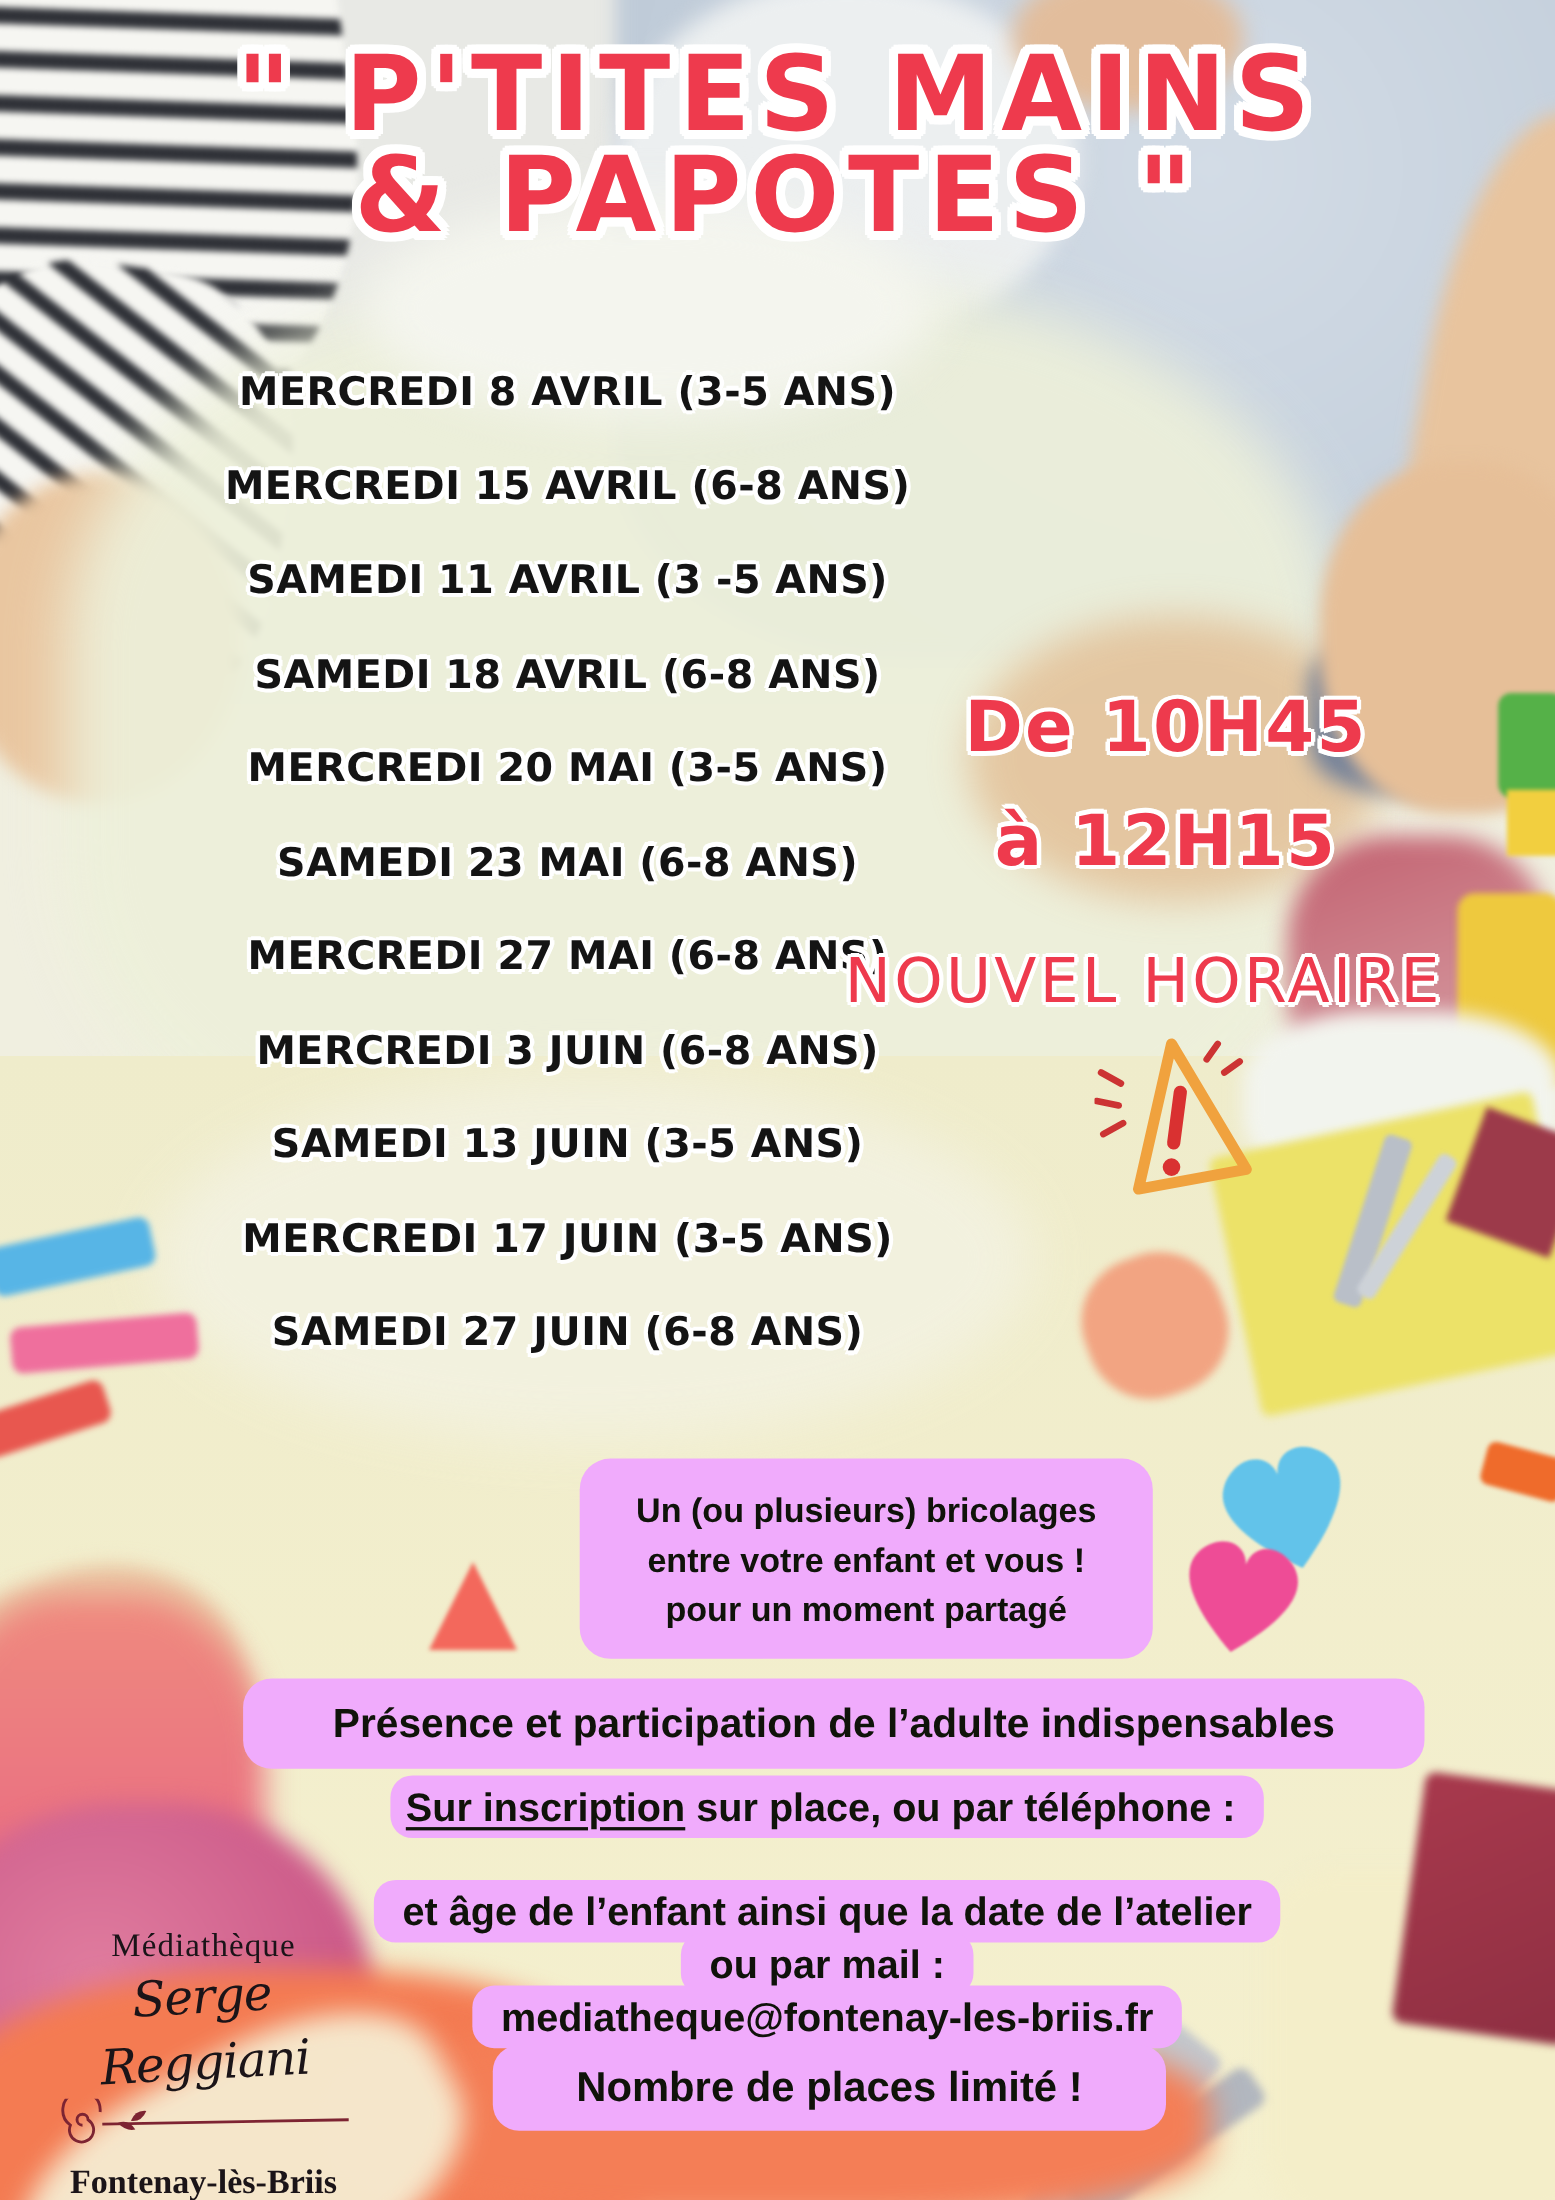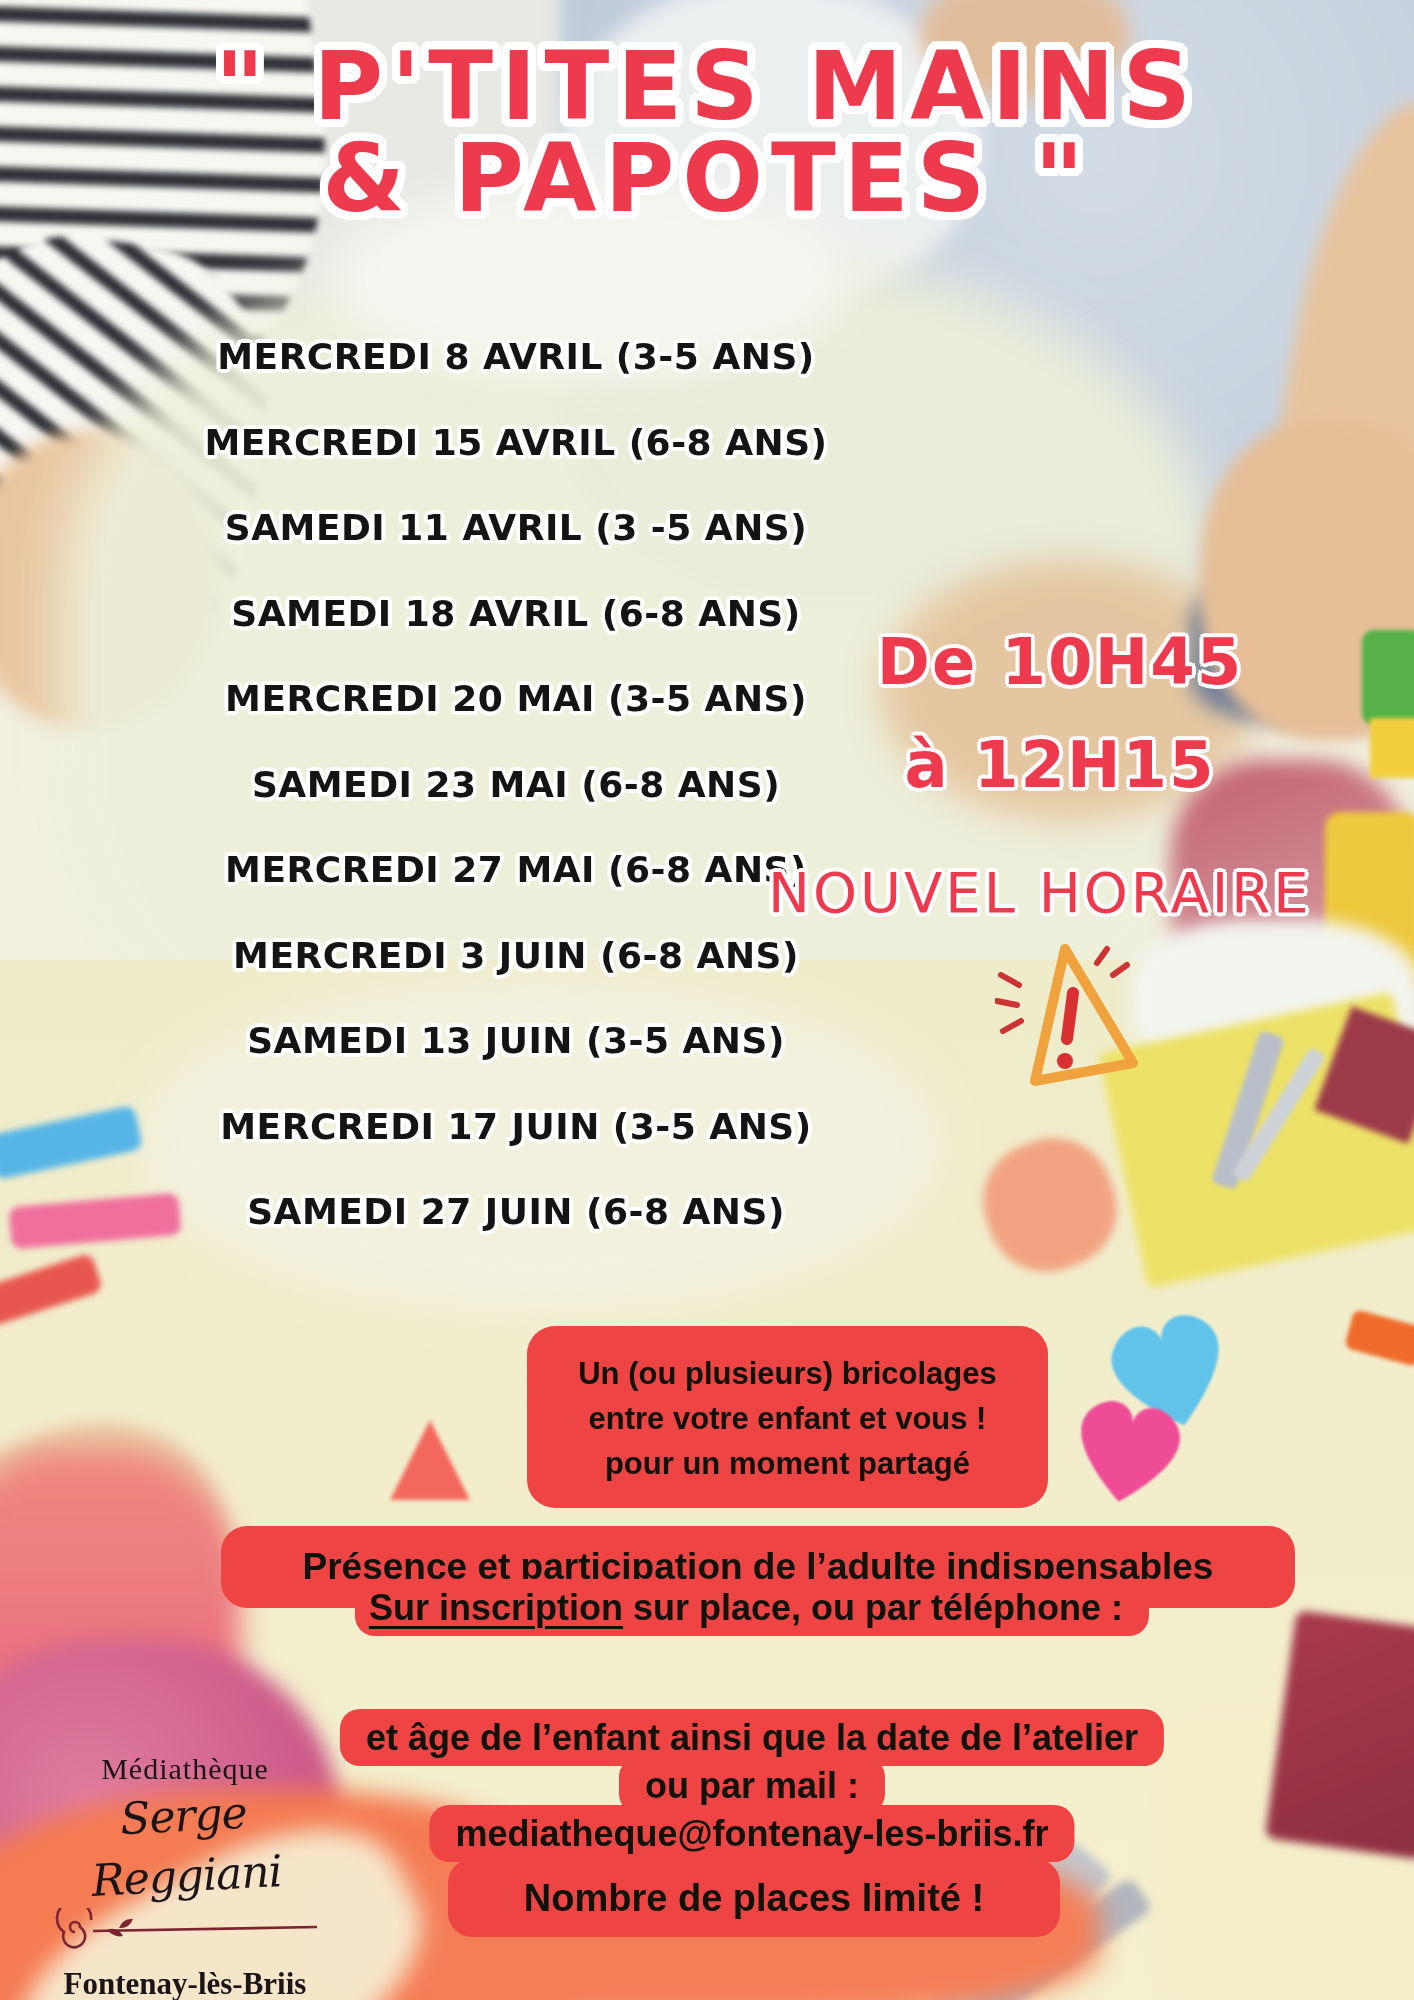--- a/index.html
+++ b/index.html
@@ -25,21 +25,21 @@
     color:#ee3a4d;}
   .dates{left:166px; top:314px; width:700px; text-align:center;}
   .date-line{font-weight:700; font-size:36px; line-height:85.5px;
     letter-spacing:0.5px; color:#141414; white-space:nowrap;}
 
   .red-time{left:860px; width:400px; text-align:center; color:#ee3a4d;
     font-weight:800; font-size:64px; line-height:64px; letter-spacing:2px; white-space:nowrap;}
   .red-notice{left:768px; top:864px; width:540px; text-align:center; color:#ee3a4d;
     font-weight:400; font-size:56px; line-height:58px; letter-spacing:3px; white-space:nowrap;}
 
-  .greenbox{position:absolute; z-index:10; background:#ef4444; color:#10130a;
+  .greenbox{position:absolute; z-index:10; background:#f0abfc; color:#10130a;
     font-family:"Liberation Sans",sans-serif; font-weight:700; text-align:center;}
   .u{text-decoration:underline; text-decoration-thickness:3px; text-underline-offset:6px;}
   .pill{left:752px; transform:translateX(-50%); border-radius:20px; padding:7px 26px;
     font-size:36px; line-height:43px; white-space:nowrap;}
 
   .logo{left:35px; top:1752px; width:300px; text-align:center; z-index:10; color:#1b1418;}
   .logo-org{font-family:"Liberation Serif",serif; font-size:30px; letter-spacing:1px;}
   .logo-sig{font-family:"DejaVu Serif",serif; font-style:italic; font-size:44px;
     line-height:60px; transform:rotate(-3deg); letter-spacing:-1px;}
   .logo-city{font-family:"Liberation Serif",serif; font-weight:700; font-size:31px; margin-top:6px;}
@@ -139,21 +139,21 @@
   </div>
 
   <div class="greenbox" style="left:527px;top:1326px;width:521px;border-radius:28px;padding:25px 0 22px 0;font-size:31px;line-height:45px;">
     <div>Un (ou plusieurs) bricolages</div>
     <div>entre votre enfant et vous !</div>
     <div>pour un moment partagé</div>
   </div>
 
   <div class="greenbox" style="left:221px;top:1526px;width:1074px;border-radius:26px;padding:18px 0;font-size:37px;line-height:46px;white-space:nowrap;">Présence et participation de l’adulte indispensables</div>
 
-  <div class="greenbox pill" style="top:1579px;padding-left:14px;"><span class="u">Sur inscription</span><span> sur place, ou par téléphone :</span></div>
+  <div class="greenbox pill" style="top:1614px;padding-left:14px;"><span class="u">Sur inscription</span><span> sur place, ou par téléphone :</span></div>
   <div class="greenbox pill" style="top:1709px;">et âge de l’enfant ainsi que la date de l’atelier</div>
   <div class="greenbox pill" style="top:1757px;">ou par mail :</div>
   <div class="greenbox pill" style="top:1805px;">mediatheque@fontenay-les-briis.fr</div>
 
   <div class="greenbox" style="left:448px;top:1859px;width:612px;border-radius:24px;padding:15px 0;font-size:38px;line-height:48px;white-space:nowrap;">Nombre de places limité !</div>
 
   <div class="txt logo">
     <div class="logo-org">Médiathèque</div>
     <div class="logo-sig">Serge Reggiani</div>
     <div style="margin-top:2px;">

